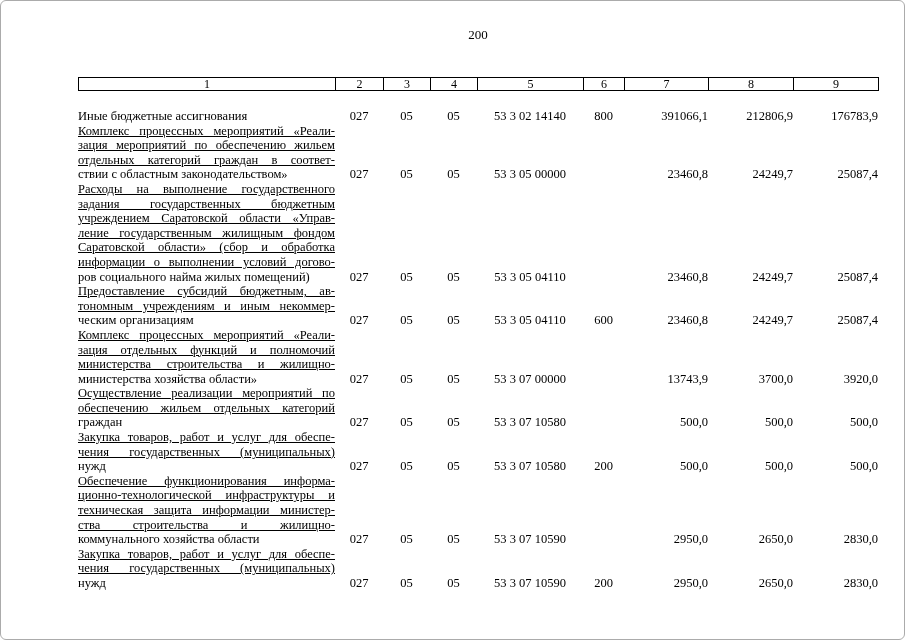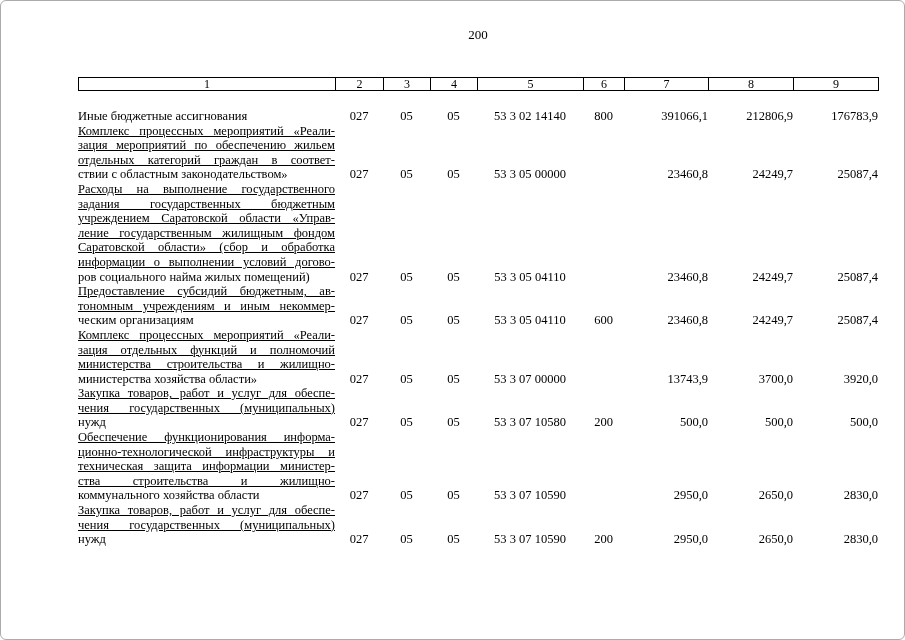--- a/index.html
+++ b/index.html
@@ -186,20 +186,35 @@
     <td class="c-val c-center">05</td>
     <td class="c-val c-center">05</td>
     <td class="c-val c-center">53 3 07 00000</td>
     <td class="c-val c-center"></td>
     <td class="c-val c-right">13743,9</td>
     <td class="c-val c-right">3700,0</td>
     <td class="c-val c-right">3920,0</td>
   </tr>
       <tr>
     <td class="c-name">
+          <div>Осуществление реализации мероприятий по</div>
+          <div>обеспечению жильем отдельных категорий</div>
+          <div>граждан</div>
+        </td>
+    <td class="c-val c-center">027</td>
+    <td class="c-val c-center">05</td>
+    <td class="c-val c-center">05</td>
+    <td class="c-val c-center">53 3 07 10580</td>
+    <td class="c-val c-center"></td>
+    <td class="c-val c-right">500,0</td>
+    <td class="c-val c-right">500,0</td>
+    <td class="c-val c-right">500,0</td>
+  </tr>
+      <tr>
+    <td class="c-name">
           <div>Закупка товаров, работ и услуг для обеспе-</div>
           <div>чения государственных (муниципальных)</div>
           <div>нужд</div>
         </td>
     <td class="c-val c-center">027</td>
     <td class="c-val c-center">05</td>
     <td class="c-val c-center">05</td>
     <td class="c-val c-center">53 3 07 10580</td>
     <td class="c-val c-center">200</td>
     <td class="c-val c-right">500,0</td>

